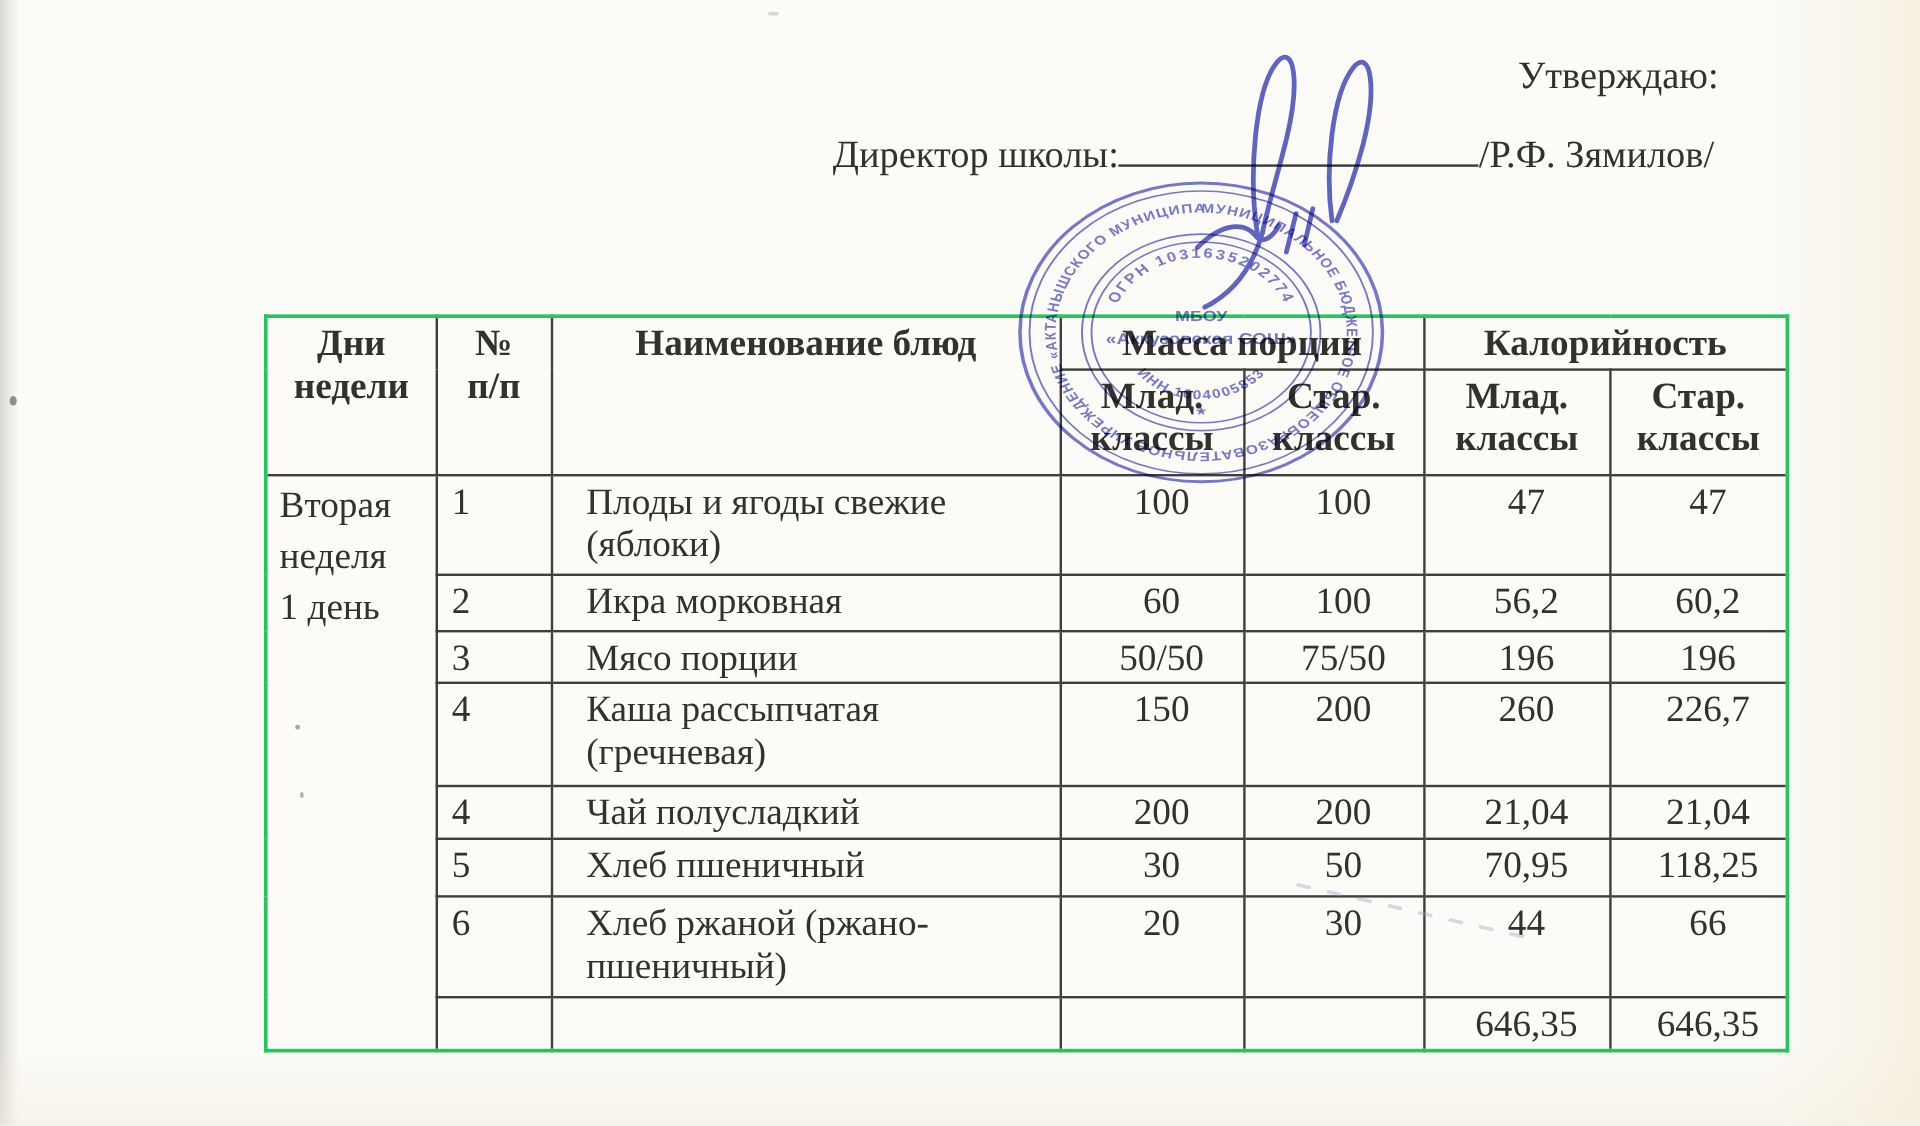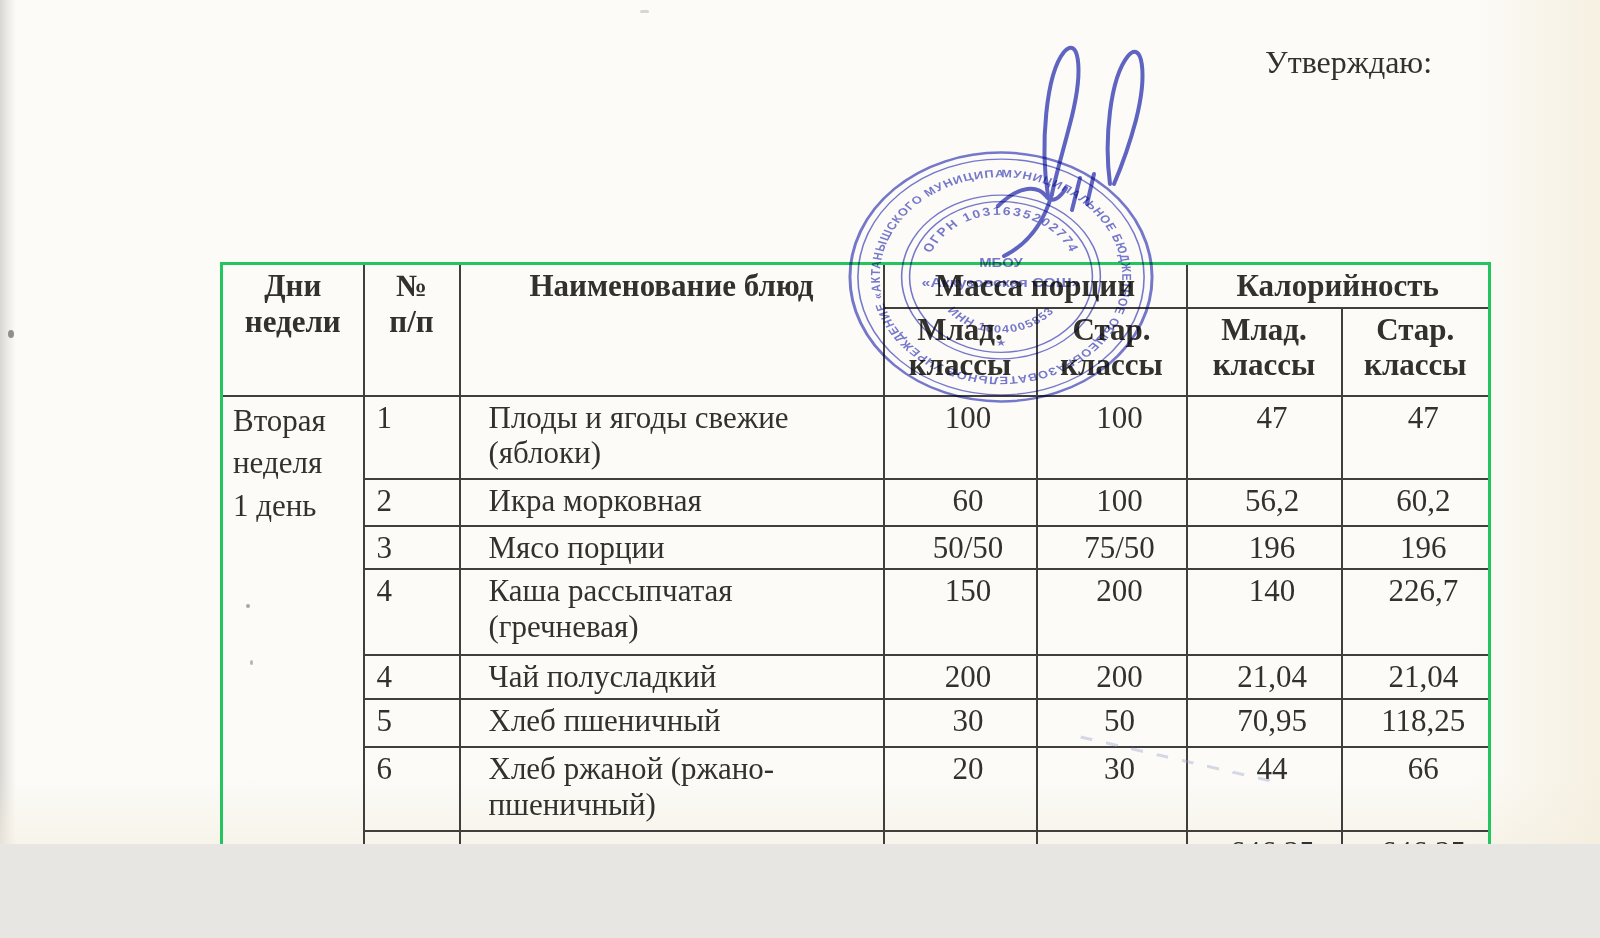--- a/index.html
+++ b/index.html
@@ -1,17 +1,17 @@
 <!DOCTYPE html>
 <html><head>
 <meta charset="utf-8">
 <style>
   html,body{margin:0;padding:0;}
   body{background:#e8e6e2;}
-  .page{position:relative;width:1600px;height:844px;background:#fcfbf8;
+  .page{position:relative;width:1600px;height:938px;background:#fcfbf8;
         font-family:"Liberation Serif","DejaVu Serif",serif;color:#32312d;overflow:hidden;}
   .edge-left{position:absolute;left:0;top:0;width:16px;height:100%;
         background:linear-gradient(to right,#d9d7d3,#efede9 55%,rgba(252,251,248,0));}
   .tint-right{position:absolute;right:0;top:0;width:130px;height:100%;
         background:linear-gradient(to left,rgba(242,234,213,.65),rgba(242,234,213,0));}
   .tint-bottom{position:absolute;left:0;bottom:0;width:100%;height:70px;
         background:linear-gradient(to top,rgba(243,237,221,.5),rgba(243,237,221,0));}
 
   .approve{position:absolute;left:1265px;top:44px;font-size:32px;}
   .director-line{position:absolute;left:694px;top:110px;font-size:32px;white-space:nowrap;}
@@ -56,20 +56,21 @@
 <body>
 
 <div class="page">
 
   <div class="edge-left"></div>
   <div class="tint-right"></div>
   <div class="tint-bottom"></div>
 
   <div class="approve">Утверждаю:</div>
 
+  <div class="director-line"><span>Директор школы:</span><span class="sig-underline"></span><span>/Р.Ф. Зямилов/</span></div>
 
 
   <table class="menu">
     <colgroup>
       <col style="width:142px">
         <col style="width:96px">
         <col style="width:424px">
       <col style="width:153px">
         <col style="width:150px">
         <col style="width:155px">
@@ -124,21 +125,21 @@
       <td>75/50</td>
       <td>196</td>
       <td>196</td>
     </tr>
         <tr>
       <td class="col-num">4</td>
       <td class="col-dish">Каша рассыпчатая
 (гречневая)</td>
       <td>150</td>
       <td>200</td>
-      <td>140</td>
+      <td>260</td>
       <td>226,7</td>
     </tr>
         <tr>
       <td class="col-num">4</td>
       <td class="col-dish">Чай полусладкий</td>
       <td>200</td>
       <td>200</td>
       <td>21,04</td>
       <td>21,04</td>
     </tr>

